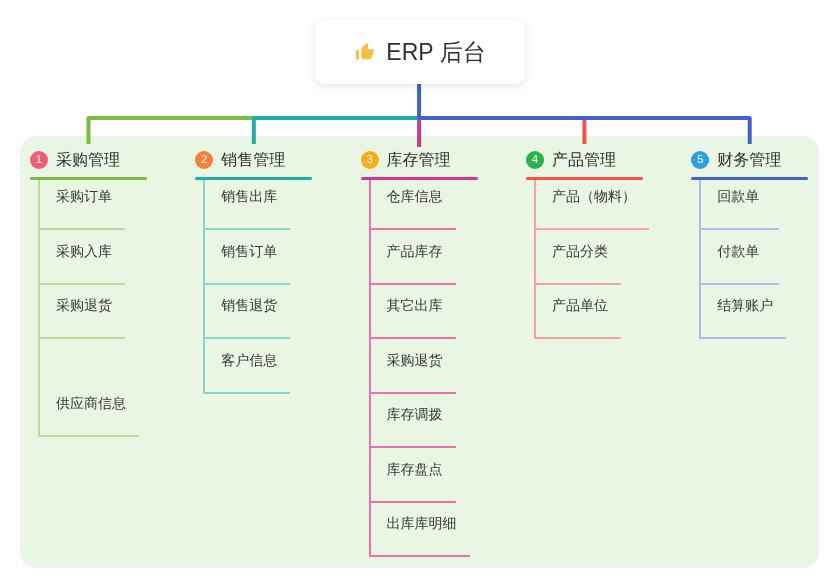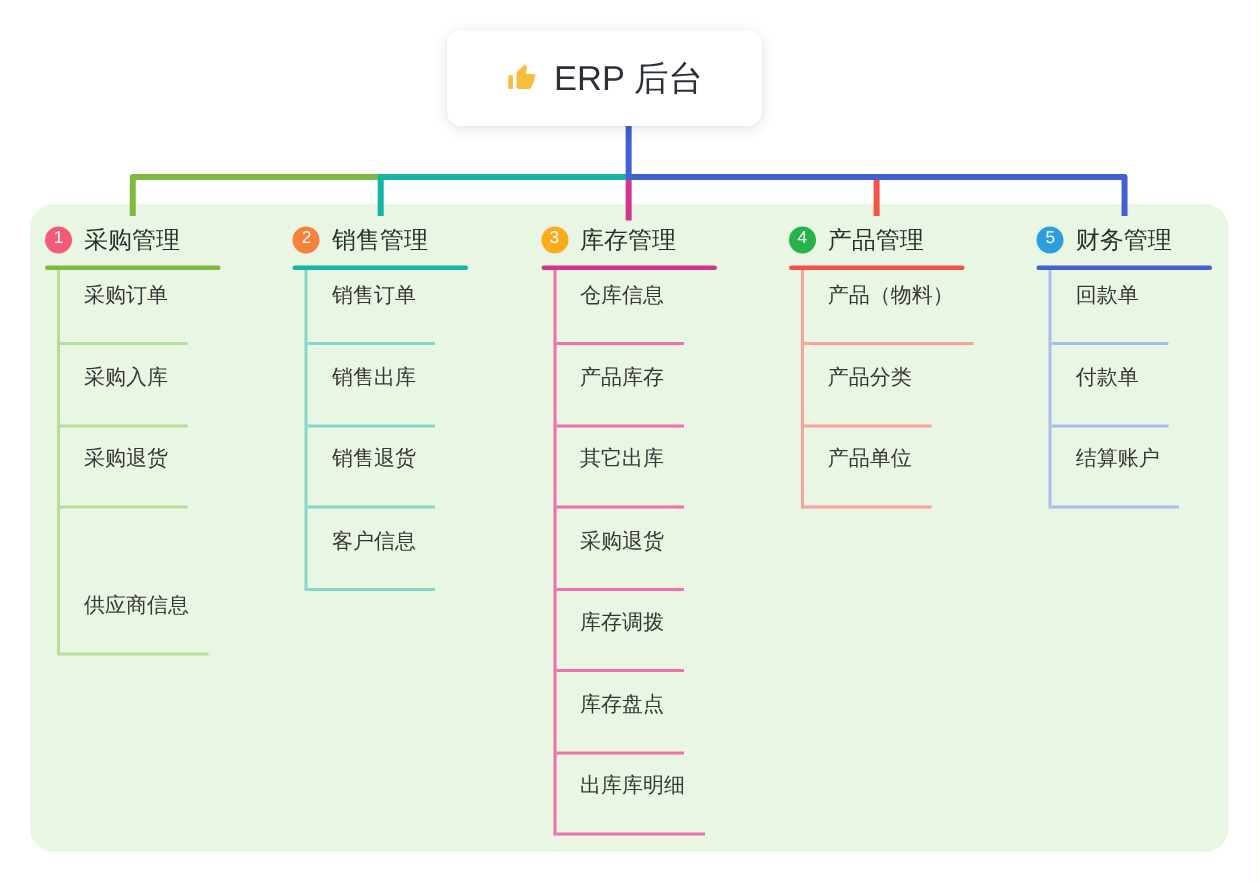--- a/index.html
+++ b/index.html
@@ -7,21 +7,21 @@
   body {
     position:relative; overflow:hidden; background:#ffffff;
     font-family:"Liberation Sans","DejaVu Sans",sans-serif;
   }
   .panel {
     position:absolute; left:20px; top:136px; width:799px; height:432px;
     border-radius:16px; z-index:0;
   }
   .connectors { position:absolute; left:0; top:0; z-index:1; }
   .root-card {
-    position:absolute; left:298px; top:20px; width:210px; height:64px;
+    position:absolute; left:315px; top:20px; width:210px; height:64px;
     background:#ffffff; border-radius:9px; z-index:3;
     box-shadow:0 2px 10px rgba(0,0,0,0.10), 0 0 2px rgba(0,0,0,0.06);
     display:flex; align-items:center; justify-content:center; gap:10px;
     font-size:23px; color:#2b3038; cursor:pointer;
   }
   .root-card .thumb { display:flex; align-items:center; }
   .branch { position:absolute; top:148px; width:150px; z-index:2; }
   .branch-header { display:flex; align-items:center; gap:8px; height:24px; cursor:pointer; }
   .badge {
     width:18px; height:18px; border-radius:50%; flex:0 0 18px;
@@ -75,22 +75,22 @@
         <div class="branch-item" style="border-bottom-color: rgb(186, 220, 155); margin-top: 43px;">供应商信息</div>
       </div>
     </div>
     <div class="branch" style="left: 195.3px;">
       <div class="branch-header">
         <span class="badge" style="background: rgb(245, 130, 60);">2</span>
         <span class="branch-title">销售管理</span>
       </div>
       <div class="branch-underline" style="background: rgb(22, 179, 166);"></div>
       <div class="branch-items" style="border-left-color: rgb(133, 214, 203);">
+        <div class="branch-item" style="border-bottom-color: rgb(133, 214, 203);">销售出库</div>
         <div class="branch-item" style="border-bottom-color: rgb(133, 214, 203);">销售订单</div>
-        <div class="branch-item" style="border-bottom-color: rgb(133, 214, 203);">销售出库</div>
         <div class="branch-item" style="border-bottom-color: rgb(133, 214, 203);">销售退货</div>
         <div class="branch-item" style="border-bottom-color: rgb(133, 214, 203);">客户信息</div>
       </div>
     </div>
     <div class="branch" style="left: 360.6px;">
       <div class="branch-header">
         <span class="badge" style="background: rgb(251, 172, 27);">3</span>
         <span class="branch-title">库存管理</span>
       </div>
       <div class="branch-underline" style="background: rgb(210, 52, 143);"></div>

